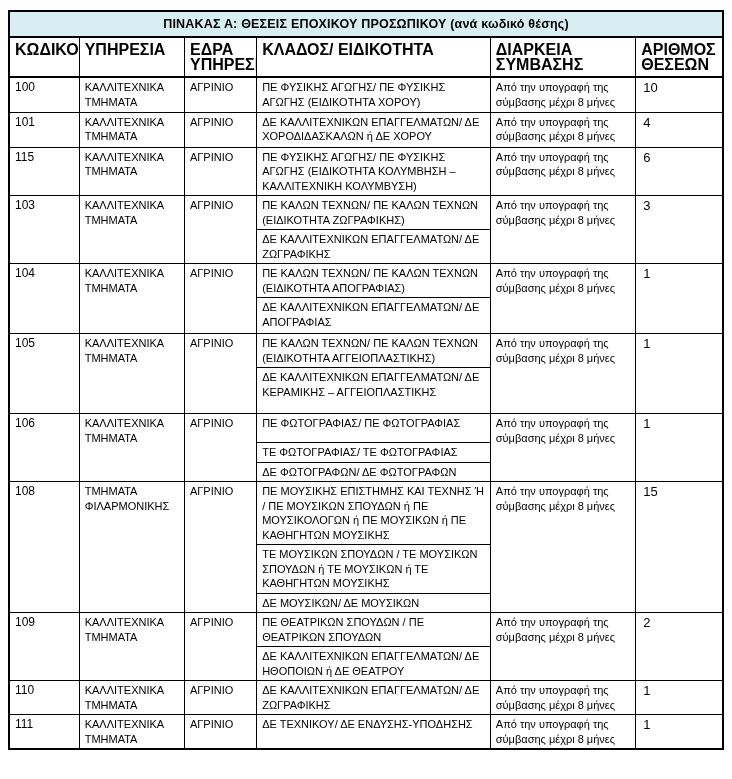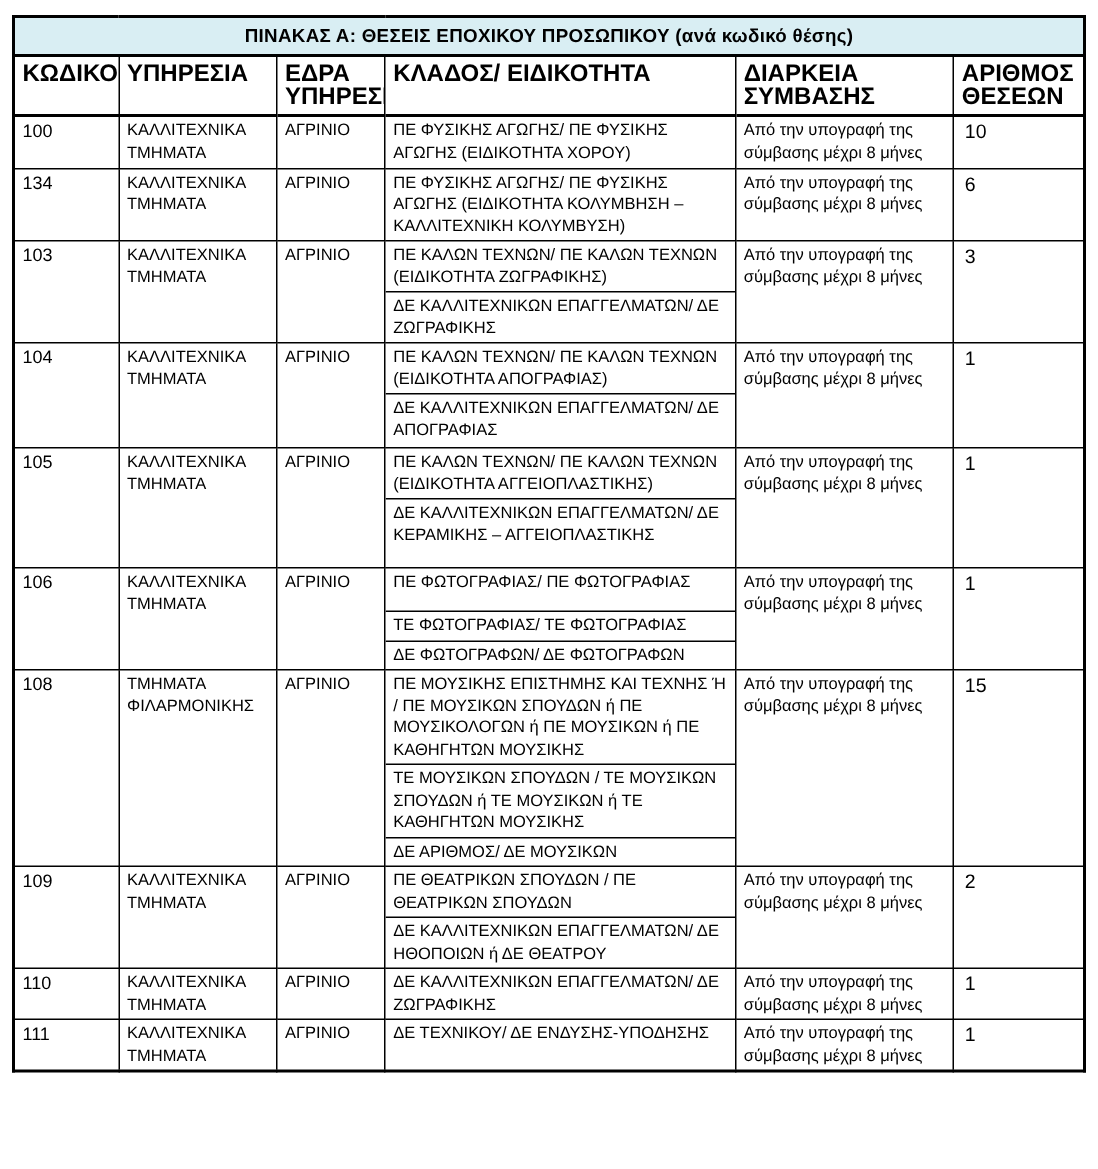--- a/index.html
+++ b/index.html
@@ -119,23 +119,33 @@
       <td class="code">100</td>
       <td>ΚΑΛΛΙΤΕΧΝΙΚΑ ΤΜΗΜΑΤΑ</td>
       <td>ΑΓΡΙΝΙΟ</td>
       <td class="klados">
         <div class="spec">ΠΕ ΦΥΣΙΚΗΣ ΑΓΩΓΗΣ/ ΠΕ ΦΥΣΙΚΗΣ ΑΓΩΓΗΣ (ΕΙΔΙΚΟΤΗΤΑ ΧΟΡΟΥ)</div>
       </td>
       <td class="duration">Από την υπογραφή της σύμβασης μέχρι 8 μήνες</td>
       <td class="positions">10</td>
     </tr>
 
+    <tr class="ht-2lines">
+      <td class="code">101</td>
+      <td>ΚΑΛΛΙΤΕΧΝΙΚΑ ΤΜΗΜΑΤΑ</td>
+      <td>ΑΓΡΙΝΙΟ</td>
+      <td class="klados">
+        <div class="spec">ΔΕ ΚΑΛΛΙΤΕΧΝΙΚΩΝ ΕΠΑΓΓΕΛΜΑΤΩΝ/ ΔΕ ΧΟΡΟΔΙΔΑΣΚΑΛΩΝ ή ΔΕ ΧΟΡΟΥ</div>
+      </td>
+      <td class="duration">Από την υπογραφή της σύμβασης μέχρι 8 μήνες</td>
+      <td class="positions">4</td>
+    </tr>
 
     <tr class="ht-102">
-      <td class="code">134</td>
+      <td class="code">115</td>
       <td>ΚΑΛΛΙΤΕΧΝΙΚΑ ΤΜΗΜΑΤΑ</td>
       <td>ΑΓΡΙΝΙΟ</td>
       <td class="klados">
         <div class="spec">ΠΕ ΦΥΣΙΚΗΣ ΑΓΩΓΗΣ/ ΠΕ ΦΥΣΙΚΗΣ ΑΓΩΓΗΣ (ΕΙΔΙΚΟΤΗΤΑ ΚΟΛΥΜΒΗΣΗ – ΚΑΛΛΙΤΕΧΝΙΚΗ ΚΟΛΥΜΒΥΣΗ)</div>
       </td>
       <td class="duration">Από την υπογραφή της σύμβασης μέχρι 8 μήνες</td>
       <td class="positions">6</td>
     </tr>
 
     <tr class="ht-103">
@@ -188,21 +198,21 @@
     </tr>
 
 
     <tr class="ht-108">
       <td class="code">108</td>
       <td>ΤΜΗΜΑΤΑ ΦΙΛΑΡΜΟΝΙΚΗΣ</td>
       <td>ΑΓΡΙΝΙΟ</td>
       <td class="klados">
         <div class="spec">ΠΕ ΜΟΥΣΙΚΗΣ ΕΠΙΣΤΗΜΗΣ ΚΑΙ ΤΕΧΝΗΣ Ή / ΠΕ ΜΟΥΣΙΚΩΝ ΣΠΟΥΔΩΝ ή ΠΕ ΜΟΥΣΙΚΟΛΟΓΩΝ ή ΠΕ ΜΟΥΣΙΚΩΝ ή ΠΕ ΚΑΘΗΓΗΤΩΝ ΜΟΥΣΙΚΗΣ</div>
         <div class="spec">ΤΕ ΜΟΥΣΙΚΩΝ ΣΠΟΥΔΩΝ / ΤΕ ΜΟΥΣΙΚΩΝ ΣΠΟΥΔΩΝ ή ΤΕ ΜΟΥΣΙΚΩΝ ή ΤΕ ΚΑΘΗΓΗΤΩΝ ΜΟΥΣΙΚΗΣ</div>
-        <div class="spec">ΔΕ ΑΡΙΘΜΟΣ/ ΔΕ ΜΟΥΣΙΚΩΝ</div>
+        <div class="spec">ΔΕ ΜΟΥΣΙΚΩΝ/ ΔΕ ΜΟΥΣΙΚΩΝ</div>
       </td>
       <td class="duration">Από την υπογραφή της σύμβασης μέχρι 8 μήνες</td>
       <td class="positions">15</td>
     </tr>
 
     <tr class="ht-109">
       <td class="code">109</td>
       <td>ΚΑΛΛΙΤΕΧΝΙΚΑ ΤΜΗΜΑΤΑ</td>
       <td>ΑΓΡΙΝΙΟ</td>
       <td class="klados">

